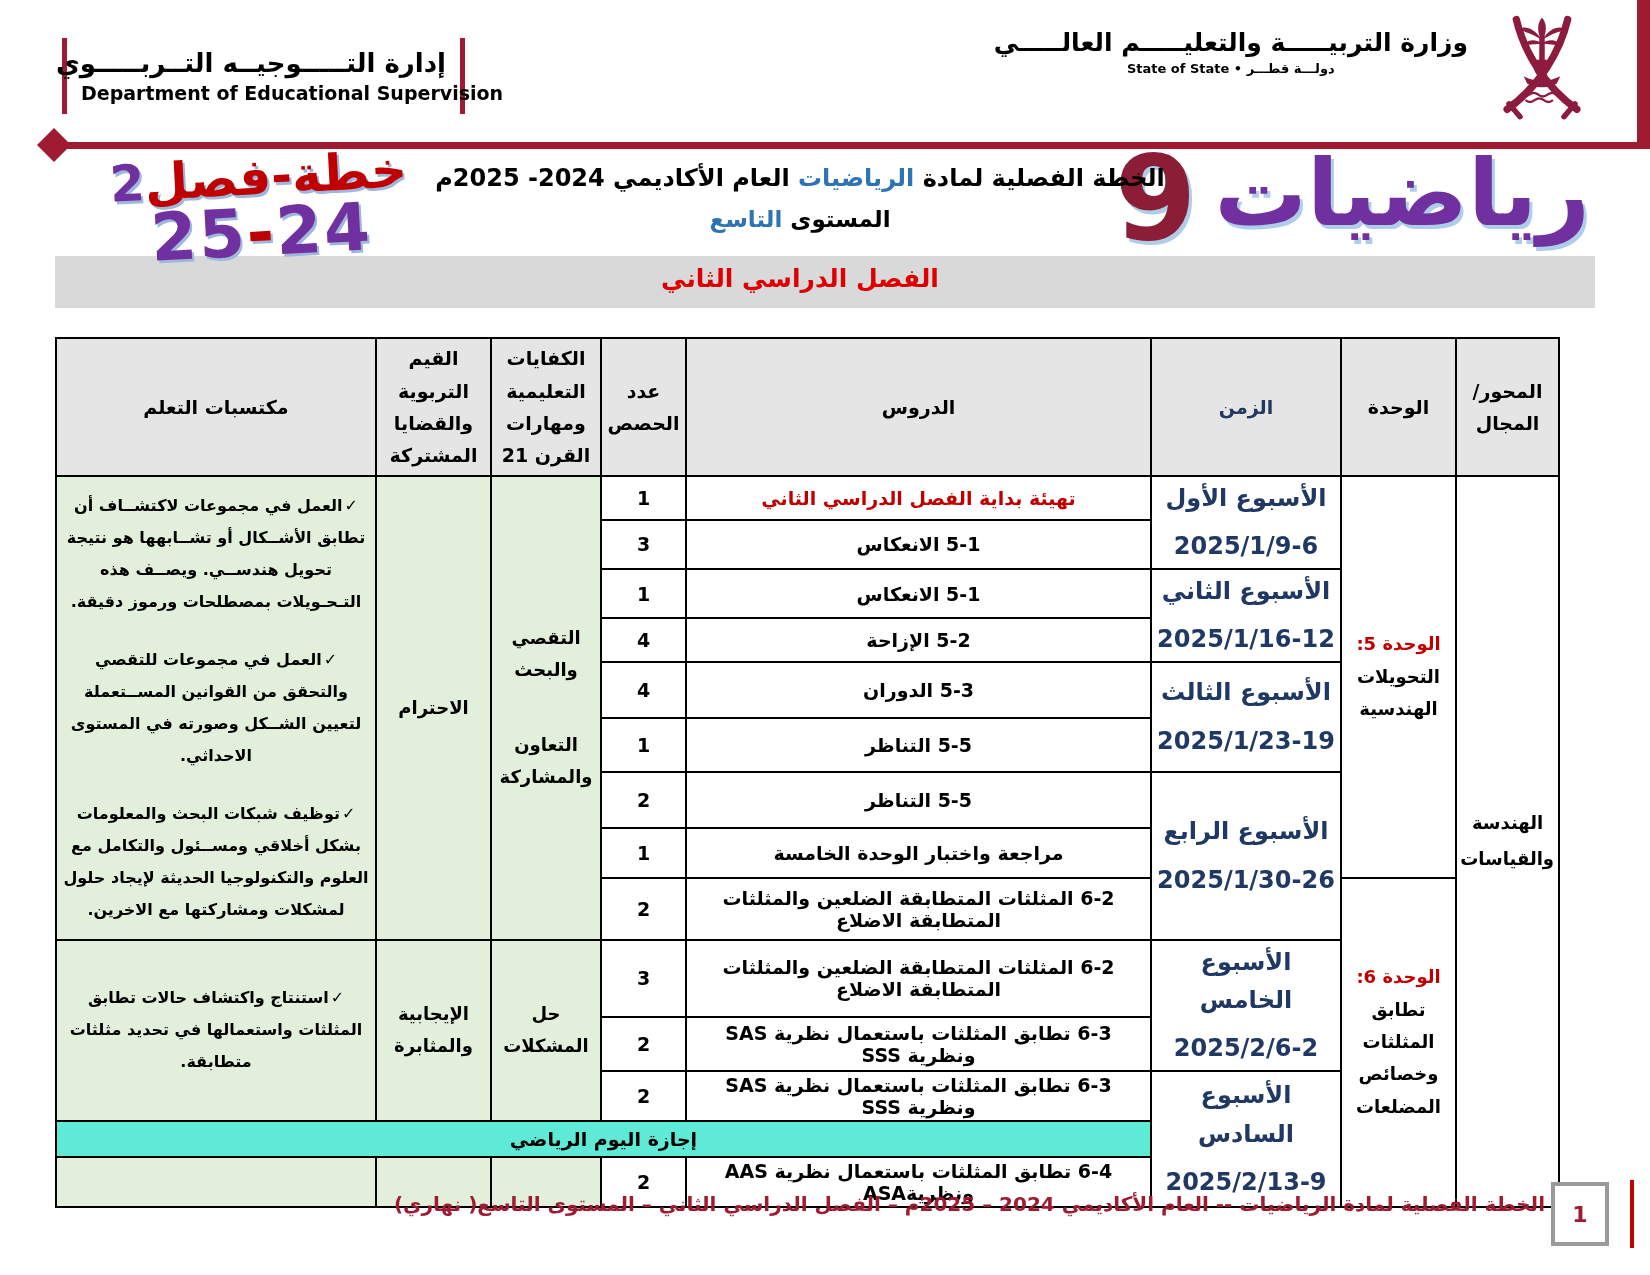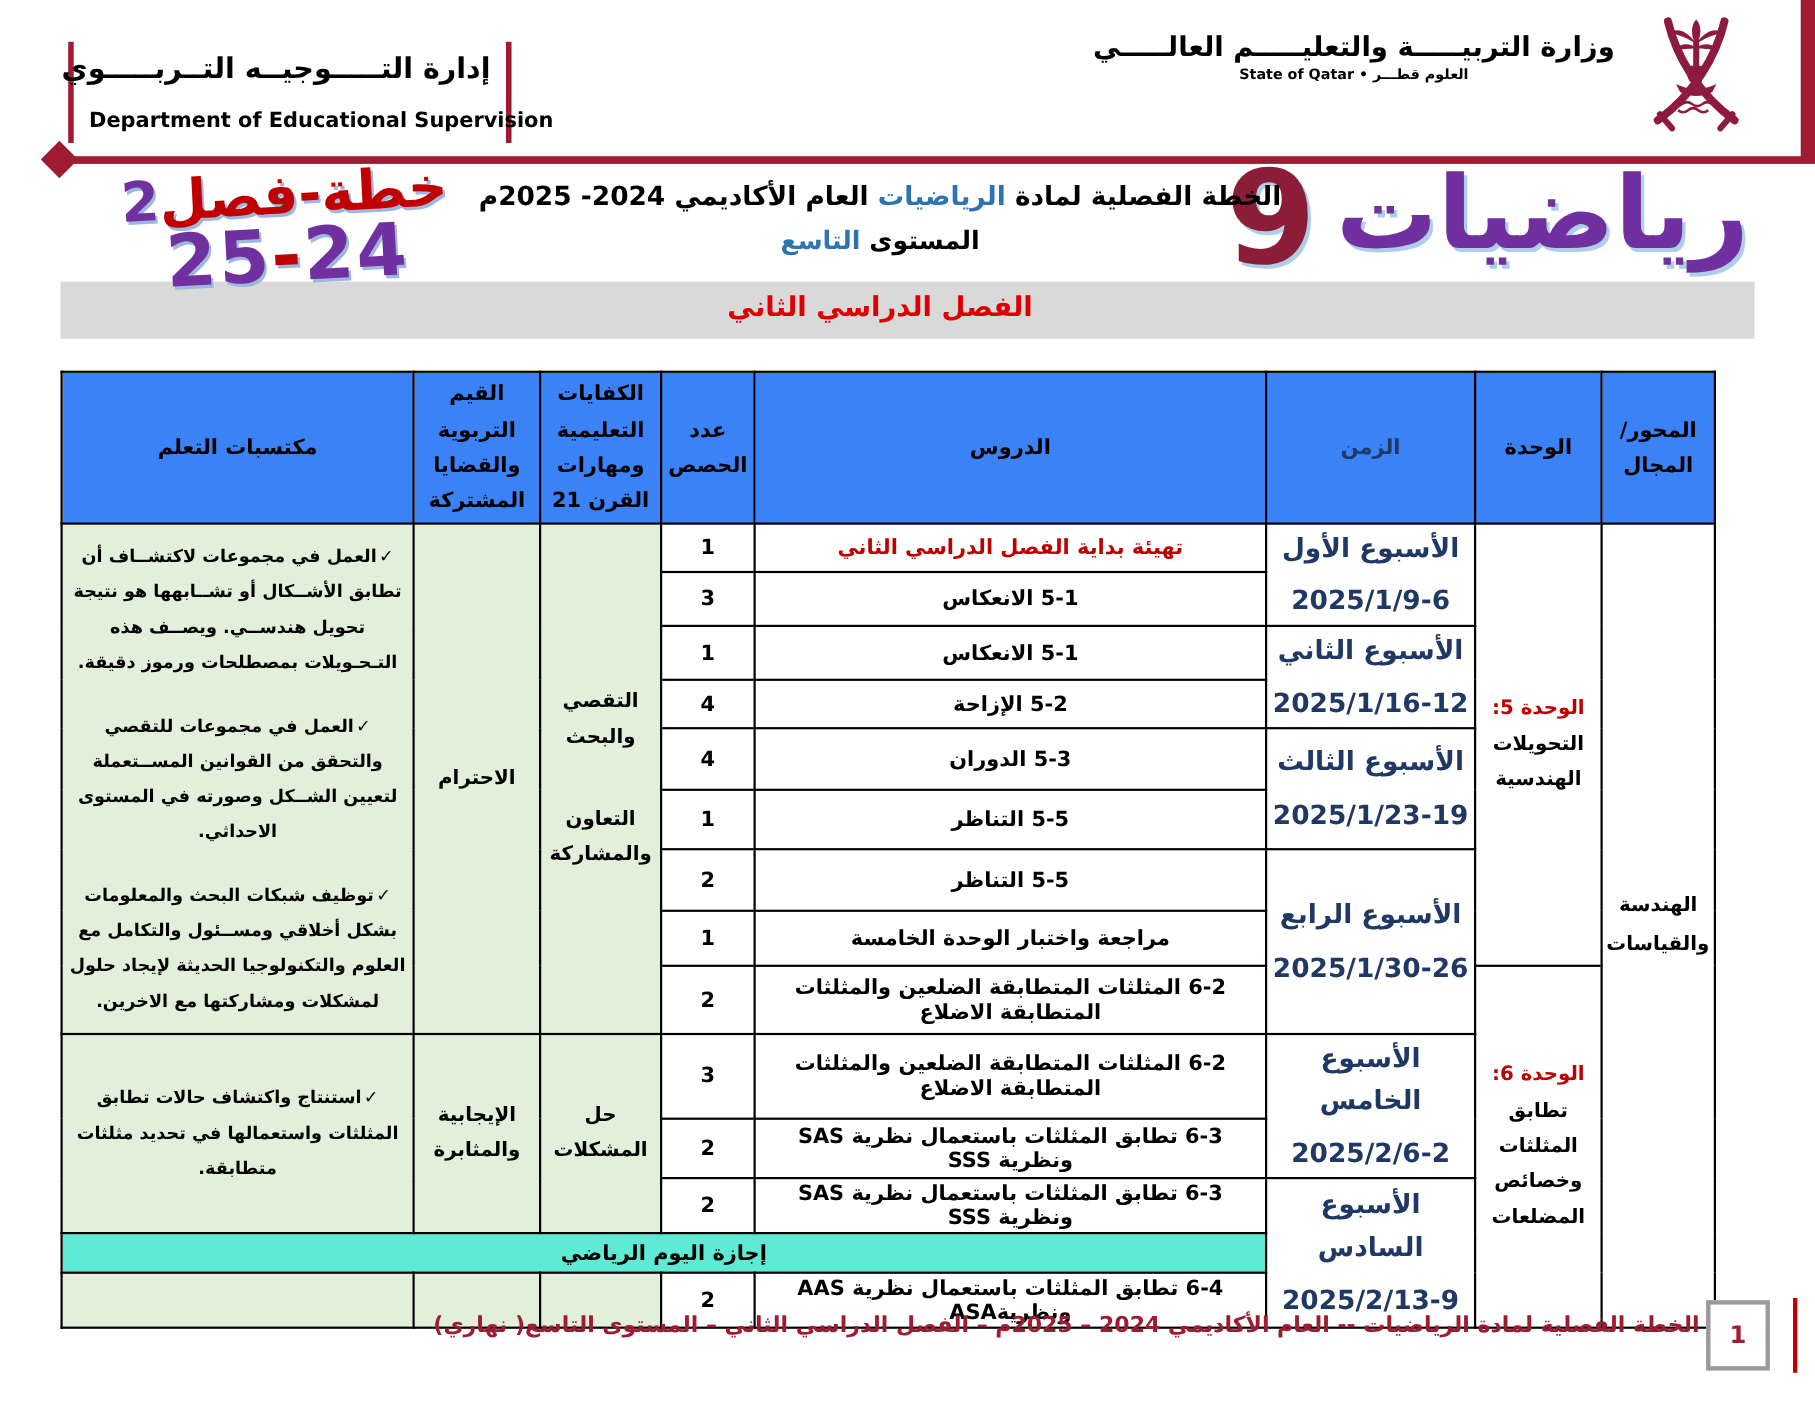--- a/index.html
+++ b/index.html
@@ -4,21 +4,21 @@
 <style>
   html,body{margin:0;padding:0;background:#fff;}
   .page{position:relative;width:1650px;height:1275px;background:#ffffff;overflow:hidden;
         font-family:"DejaVu Sans","Liberation Sans",sans-serif;font-weight:bold;color:#000;}
 
   
   .dept-block{position:absolute;left:62px;top:38px;width:365px;
       border-left:5px solid #9E1B32;border-right:5px solid #9E1B32;
       padding:10px 14px;text-align:right;}
   .dept-ar{font-size:26px;direction:rtl;white-space:nowrap;}
-  .dept-en{font-size:19px;margin-top:20px;white-space:nowrap;}
+  .dept-en{font-size:19px;margin-top:4px;white-space:nowrap;}
 
   .ministry-block{position:absolute;right:62px;top:14px;display:flex;align-items:flex-start;direction:rtl;gap:20px;}
   .ministry-text{text-align:center;margin-top:14px;}
   .min-ar{font-size:25px;direction:rtl;white-space:nowrap;}
   .min-en{font-size:21px;margin-top:2px;white-space:nowrap;}
   .min-state{font-size:13px;margin-top:4px;direction:rtl;}
   .emblem{margin-right:0;margin-left:8px;}
 
   .top-right-bar{position:absolute;right:0;top:0;width:13px;height:143px;background:#9E1B32;}
   .head-rule{position:absolute;left:52px;top:142px;width:1598px;height:7px;background:#9E1B32;}
@@ -44,21 +44,21 @@
   .wa-right{position:absolute;left:1150px;top:148px;width:440px;display:flex;direction:rtl;
             align-items:flex-start;justify-content:flex-start;gap:18px;}
   .wa-right-text{font-size:92px;color:#7030A0;line-height:1.0;text-shadow:3px 4px 0 #aecde8;}
   .wa-right-num{font-size:118px;color:#8C1D36;line-height:0.85;text-shadow:3px 4px 0 #aecde8;}
 
   
   table.plan{position:absolute;left:55px;top:337px;width:1503px;border-collapse:collapse;
              table-layout:fixed;direction:rtl;}
   table.plan,.plan th,.plan td{border:2px solid #000;}
   .plan th,.plan td{vertical-align:middle;text-align:center;padding:2px 4px;overflow:hidden;}
-  .plan th{background:#3b82f6;font-size:19px;line-height:1.7;height:132px;font-weight:bold;}
+  .plan th{background:#e5e5e5;font-size:19px;line-height:1.7;height:132px;font-weight:bold;}
   .plan th.time-h{color:#1F3864;}
   .lesson{text-align:right;padding-right:10px;padding-left:6px;font-size:19px;background:#fff;}
   .lesson.red{color:#C00000;}
   .periods{font-size:19px;background:#fff;}
   .time-cell{color:#1F3864;font-size:24px;line-height:1.6;}
   .time-name{margin-bottom:10px;}
   .unit-cell{font-size:18px;line-height:1.8;}
   .unit-label{color:#C00000;}
   .axis-cell{font-size:18px;line-height:2.0;}
   .green{background:#E2EFDA;}
@@ -107,21 +107,21 @@
           <path d="M44 50 Q38 58 44 66 L56 66 Q50 58 56 50 Z"></path>
         </g>
         <g stroke="#8D1B3D" stroke-width="2.5" fill="none">
           <path d="M26 88 q5 4 10 0 q5 -4 10 0 q5 4 10 0 q5 -4 10 0"></path>
           <path d="M32 94 q5 4 10 0 q5 -4 10 0 q5 4 10 0"></path>
         </g>
       </svg>
     </span>
     <div class="ministry-text">
       <div class="min-ar">وزارة التربيـــــة والتعليـــــم العالـــــي</div>
-      <div class="min-state">العلوم قطـــر • State of Qatar</div>
+      <div class="min-state">دولـــة قطـــر • State of State</div>
     </div>
   </div>
 
   <div class="top-right-bar"></div>
   <div class="head-rule"></div>
   <div class="head-diamond"></div>
 
   <div class="gray-band"></div>
 
   <div class="wa-left">

